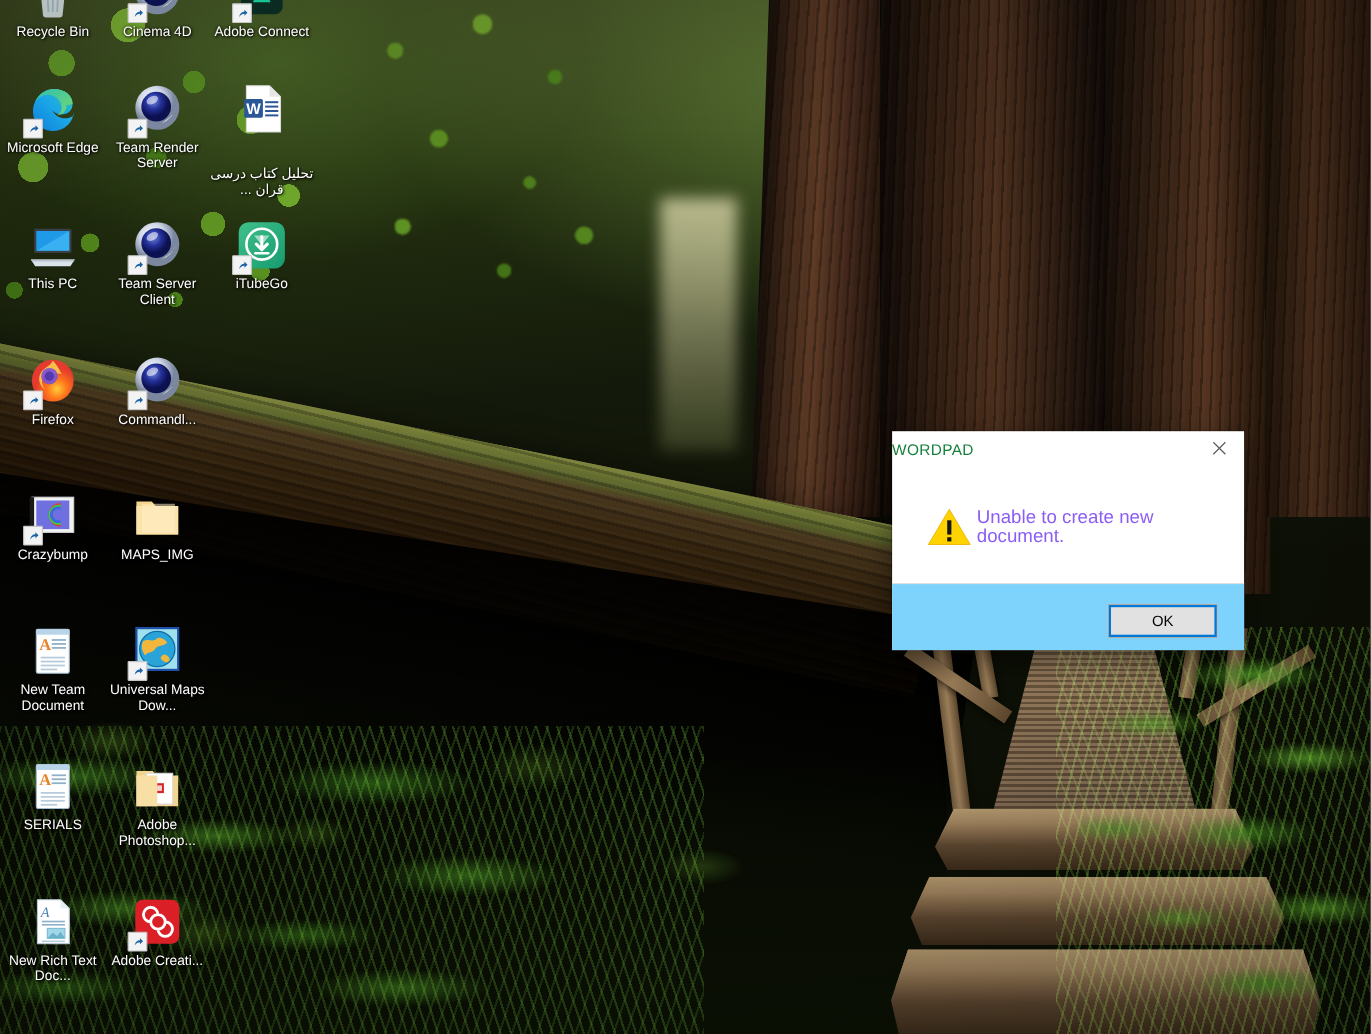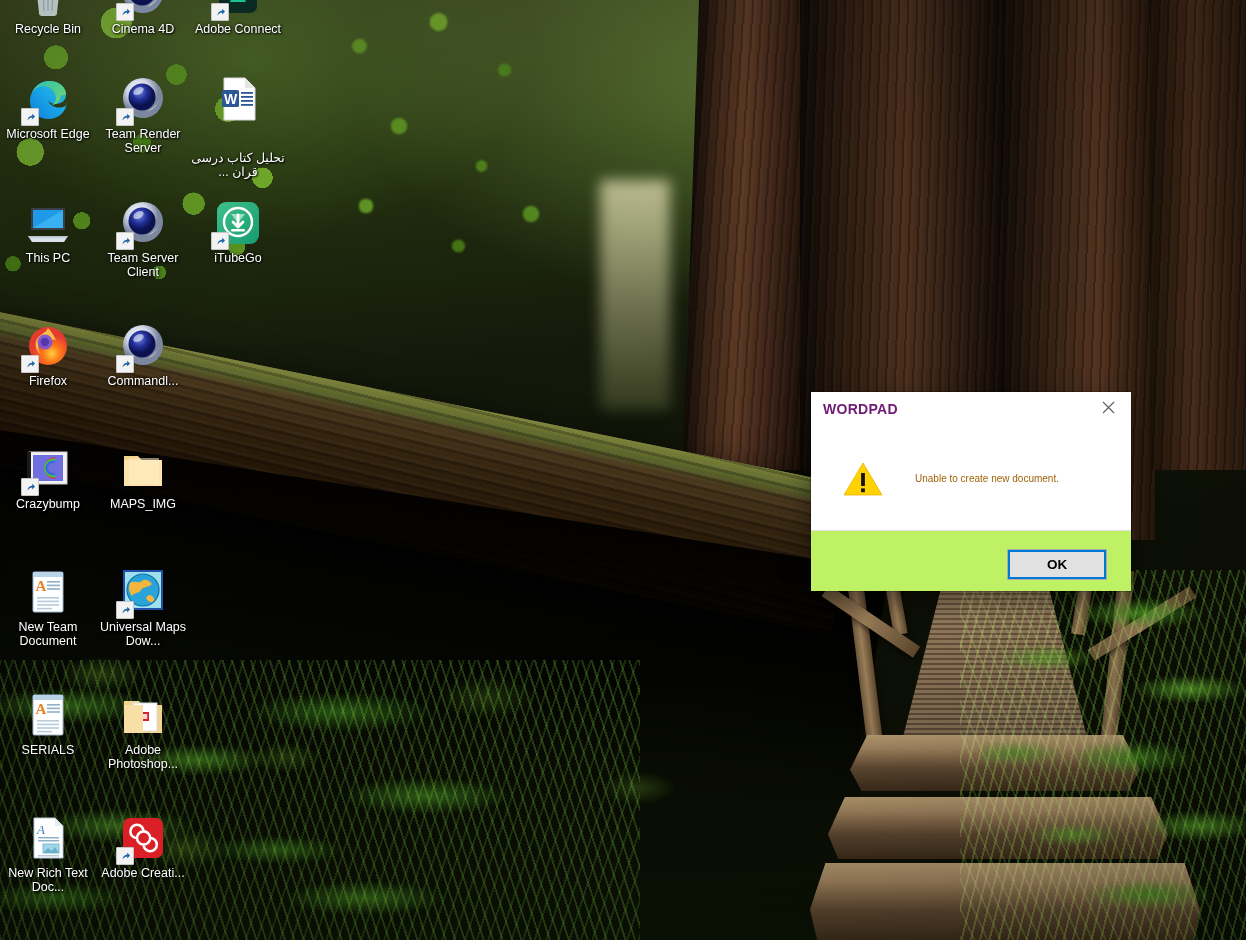--- a/index.html
+++ b/index.html
@@ -242,38 +242,38 @@
     position:absolute; left:811px; top:392px; width:320px; height:199px;
     background:#ffffff;
     box-shadow:0 0 0 1px rgba(0,0,0,.18), 0 10px 26px rgba(0,0,0,.45);
     font-family:"Liberation Sans", sans-serif;
   }
   .dlg-title{
     position:absolute; left:0; top:0; right:0; height:34px;
     display:flex; align-items:center;
   }
   .dlg-title-text{
-    margin-left:12px; font-size:14px; color:#701a75; letter-spacing:.3px;font-weight:bold;
+    font-size:14px; color:#15803d; letter-spacing:.3px;
   }
   .dlg-close{
     position:absolute; right:0; top:0; width:46px; height:31px;
     display:flex; align-items:center; justify-content:center;
     color:#5d5d5d; cursor:default;
   }
   .dlg-body{
     position:absolute; left:0; right:0; top:34px; bottom:60px;
     display:flex; align-items:center; padding-left:32px;
   }
   .warn-icon{ width:40px; height:36px; flex:0 0 auto; }
   .dlg-msg{
-    margin-left:32px; font-size:10px; color:#a16207; line-height:18px;
+    margin-left:5px; font-size:17px; color:#8b5cf6; line-height:18px;
   }
   .dlg-footer{
     position:absolute; left:0; right:0; bottom:0; height:60px;
-    background:#bef264; border-top:1px solid #dfdfdf;font-weight:bold;
+    background:#7dd3fc; border-top:1px solid #dfdfdf;
   }
   .ok-btn{
     position:absolute; right:24px; top:18px;
     width:98px; height:29px;
     background:#e1e1e1; border:1px solid #adadad;
     outline:2px solid #0078d7; outline-offset:-3px;
     box-shadow:0 0 0 1px #0078d7 inset;
     font-size:13.5px; color:#000;
     font-family:"Liberation Sans", sans-serif;
     display:flex; align-items:center; justify-content:center;

